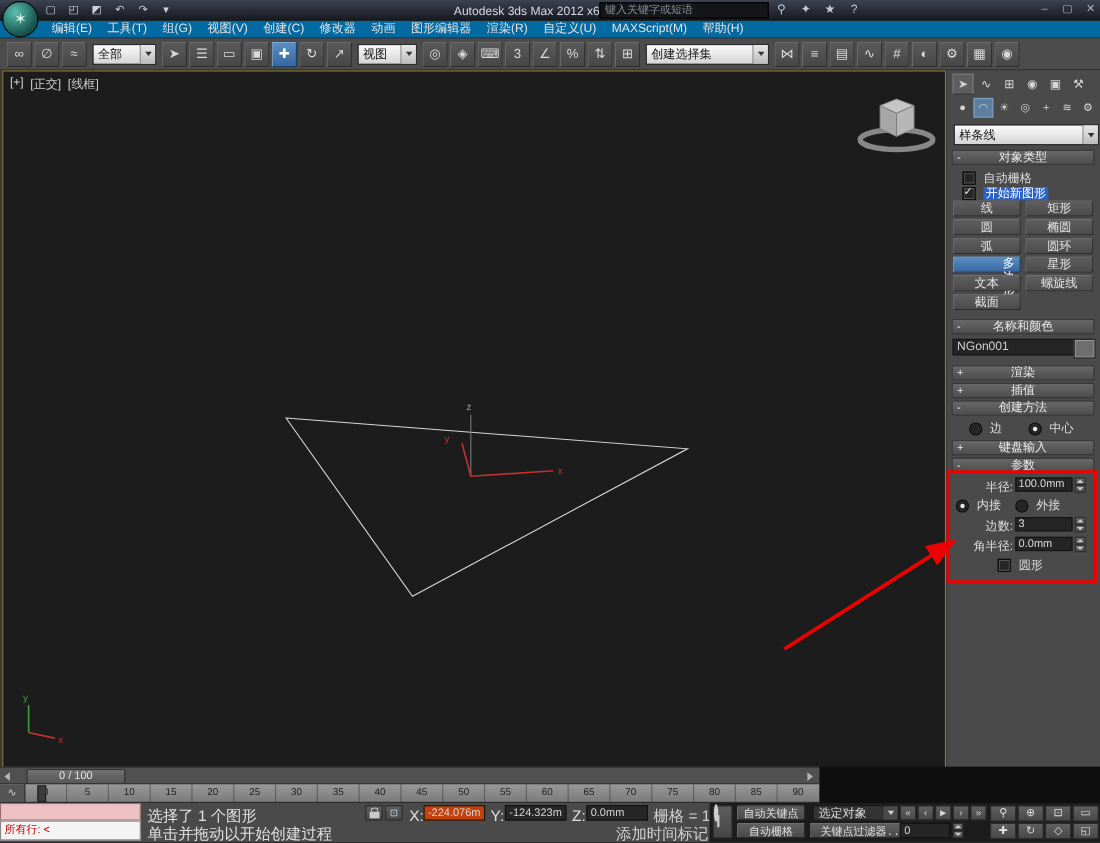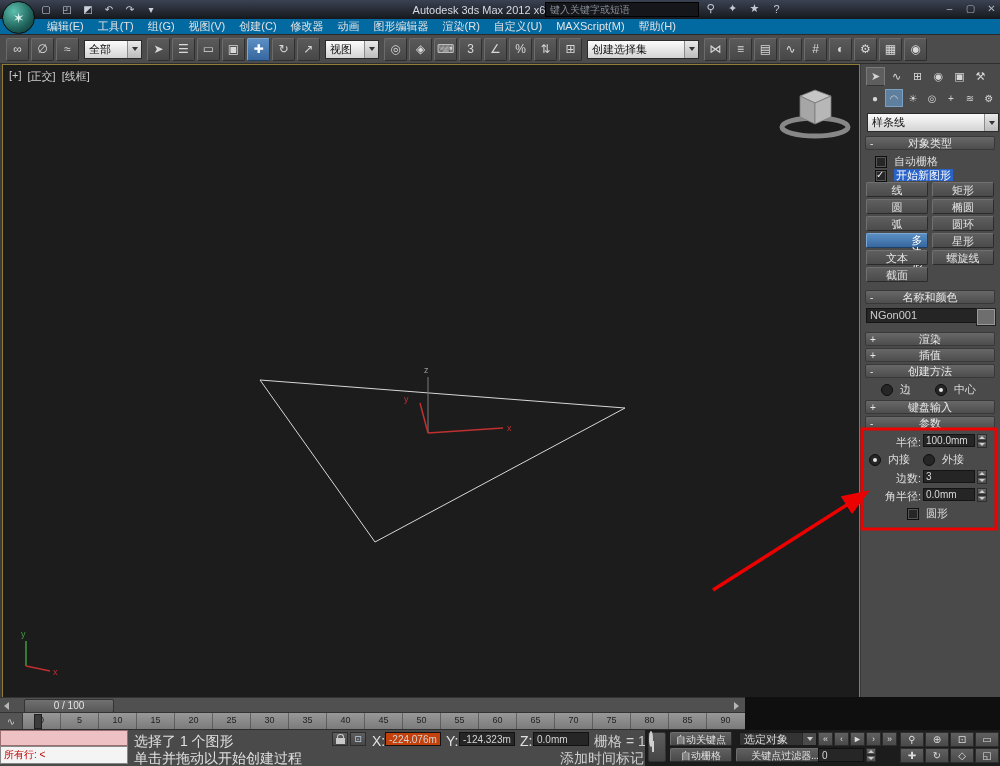--- a/index.html
+++ b/index.html
@@ -125,21 +125,21 @@
         padding:0 3px;box-sizing:border-box;font-family:inherit;outline:none;}
   .xsel{background:#c2410c;}
   .mini{width:16px;height:14px;background:linear-gradient(#5e5e5e,#484848);border:1px solid #2d2d2d;
         display:flex;align-items:center;justify-content:center;color:#bcd3e8;font-size:9px;box-sizing:border-box;}
   .lockic{position:relative;width:9px;height:6px;background:#c9c9c9;margin-top:4px;}
   .lockic::before{content:"";position:absolute;left:1px;top:-4px;width:5px;height:4px;border:1px solid #c9c9c9;
         border-bottom:none;border-radius:3px 3px 0 0;}
   #animpanel{left:645px;top:0;width:355px;height:36px;background:#1c1c1c;}
   .skbtn{background:linear-gradient(#606060,#494949);border:1px solid #6e6e6e;border-bottom-color:#2b2b2b;
         border-right-color:#2b2b2b;border-radius:2px;color:#e2e2e2;font-size:10px;text-align:center;
-        box-sizing:border-box;font-family:Liberation Serif, serif;padding:0;}
+        box-sizing:border-box;font-family:Liberation Mono, monospace;padding:0;}
   #keybtn{left:3px;top:2px;width:18px;height:30px;background:linear-gradient(#5e5e5e,#454545);
         border:1px solid #333;border-radius:2px;box-sizing:border-box;}
   .keyic{position:relative;width:7px;height:7px;border:2px solid #cfcfcf;border-radius:50%;margin:3px auto 0;}
   .keyic::after{content:"";position:absolute;left:1px;top:8px;width:2px;height:11px;background:#cfcfcf;}
   #playback{left:173px;top:2px;display:flex;gap:1px;}
   .pbtn{width:15px;height:14px;background:linear-gradient(#606060,#494949);border:1px solid #2d2d2d;
         color:#ddd;font-size:9px;display:flex;align-items:center;justify-content:center;box-sizing:border-box;}
   #navgrid{left:255px;top:2px;display:grid;grid-template-columns:repeat(4,24px);grid-auto-rows:15px;gap:1px;}
   .navbtn{background:linear-gradient(#606060,#494949);border:1px solid #2d2d2d;color:#ddd;font-size:10px;
         display:flex;align-items:center;justify-content:center;box-sizing:border-box;}

